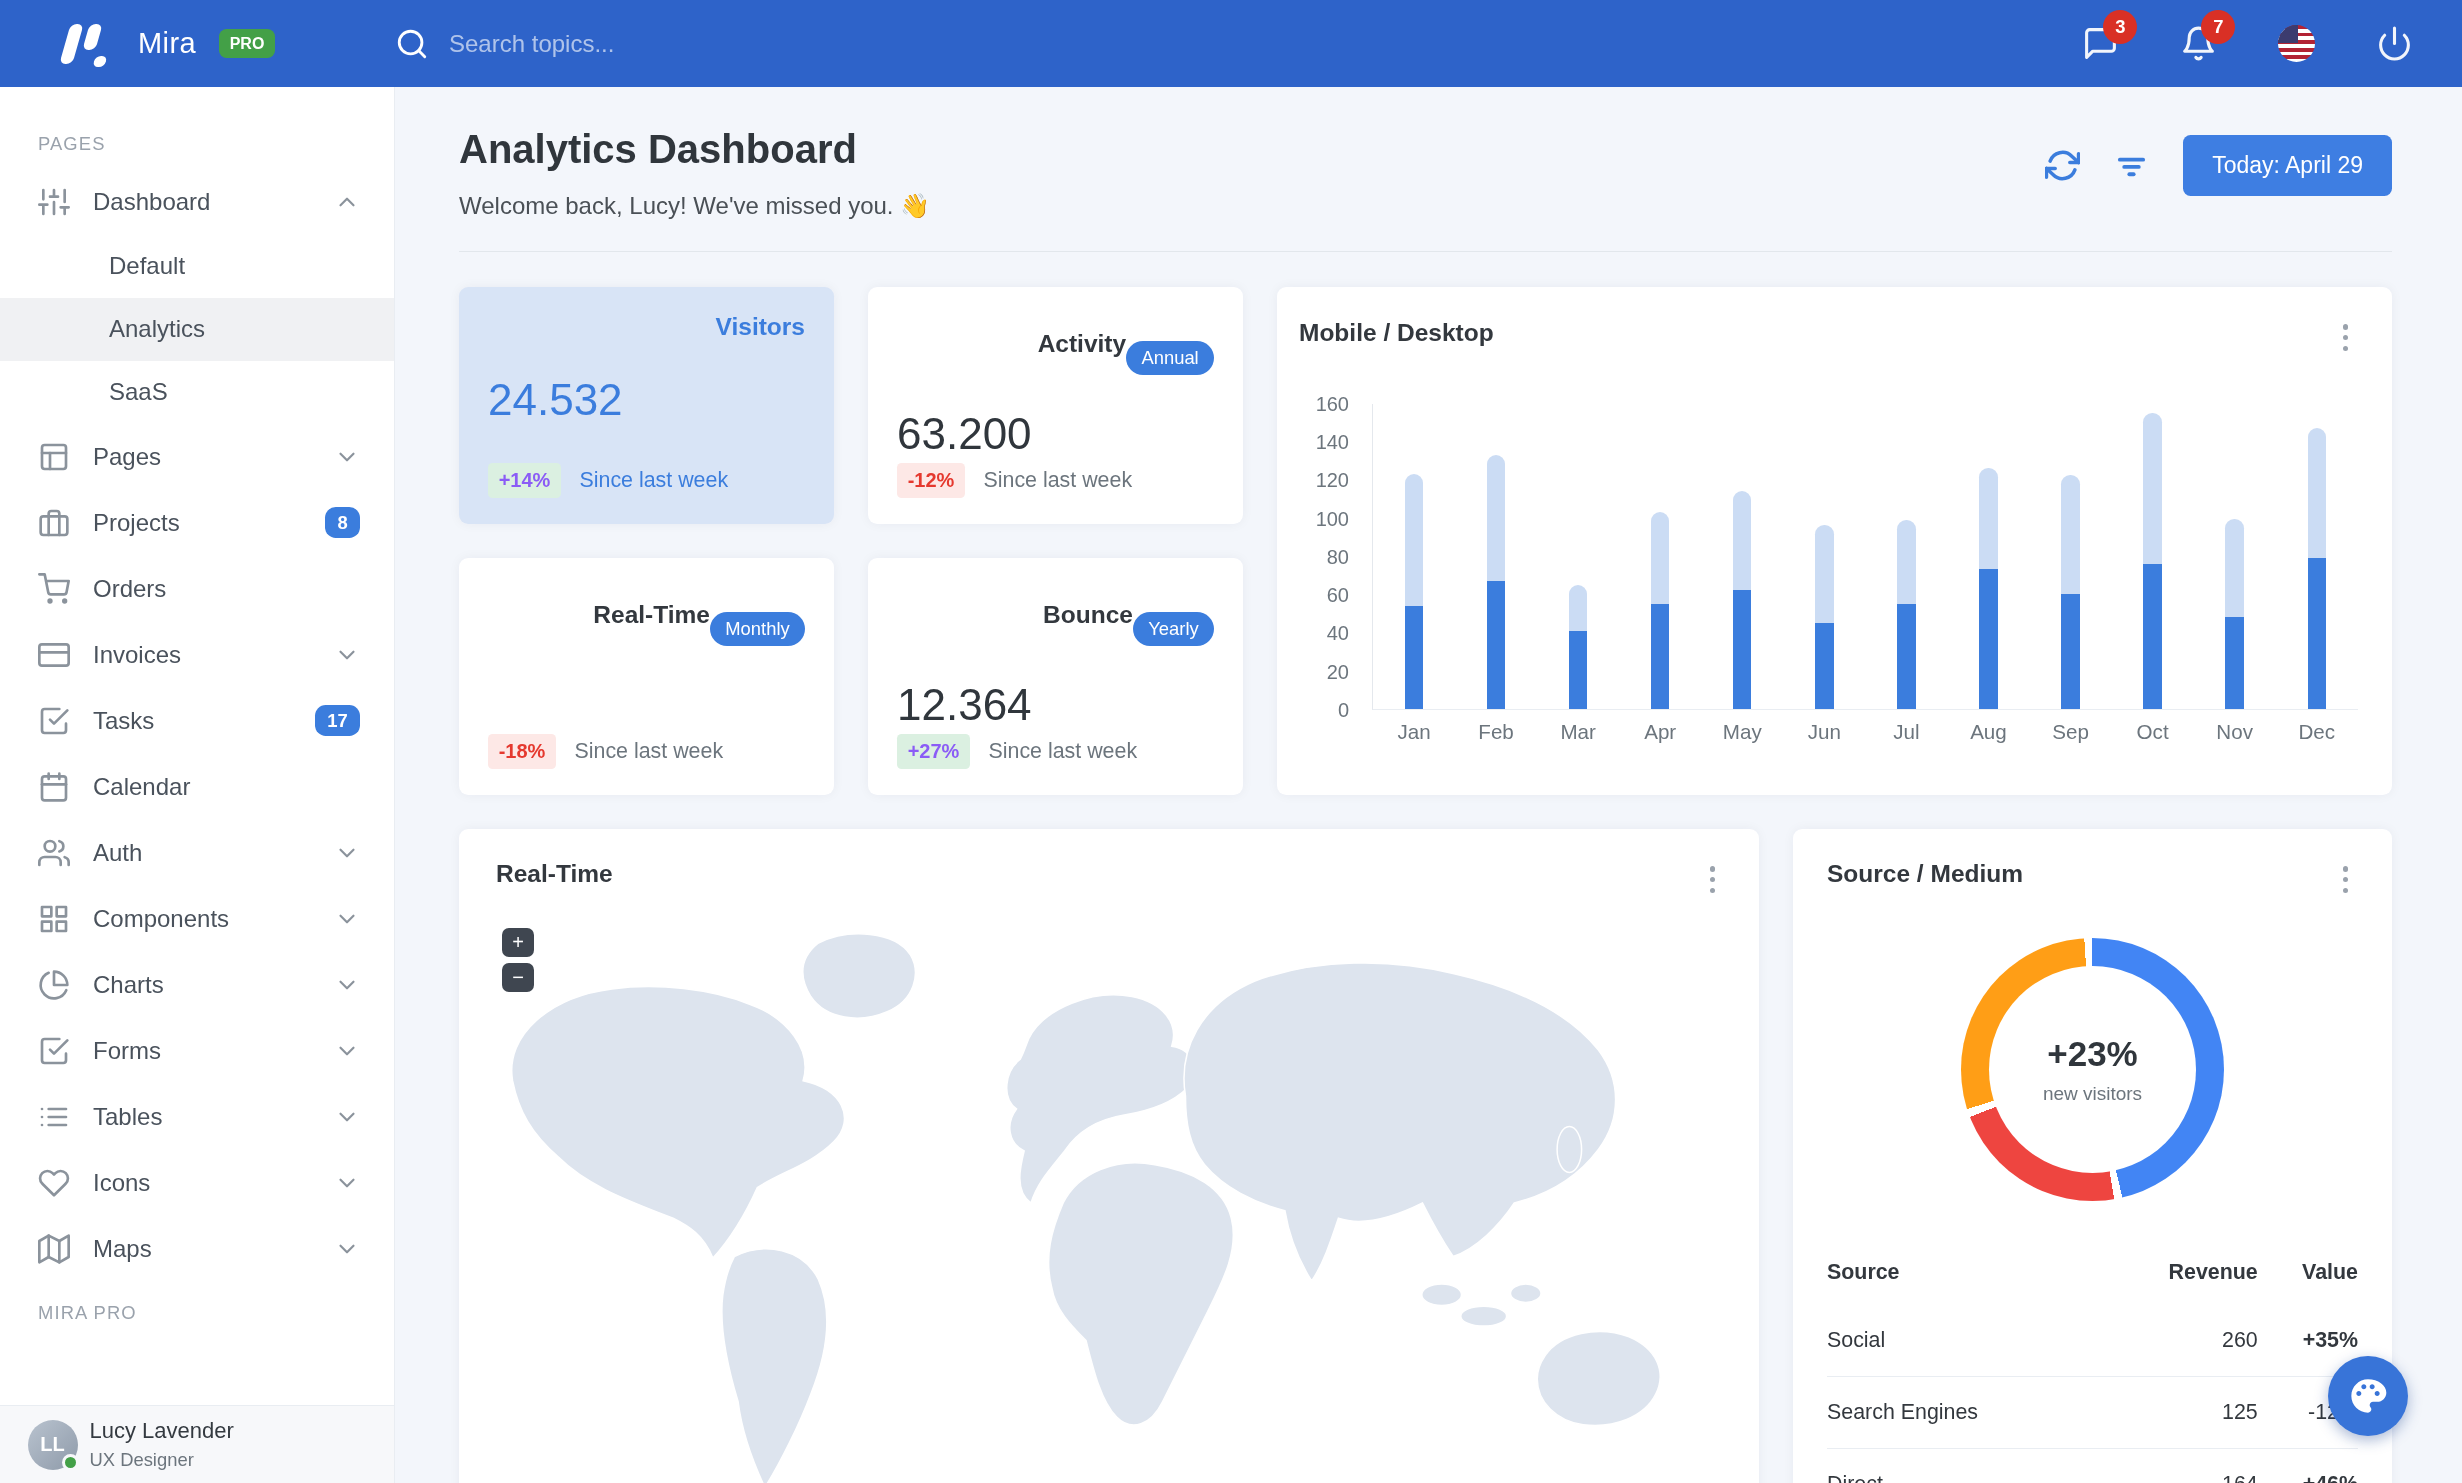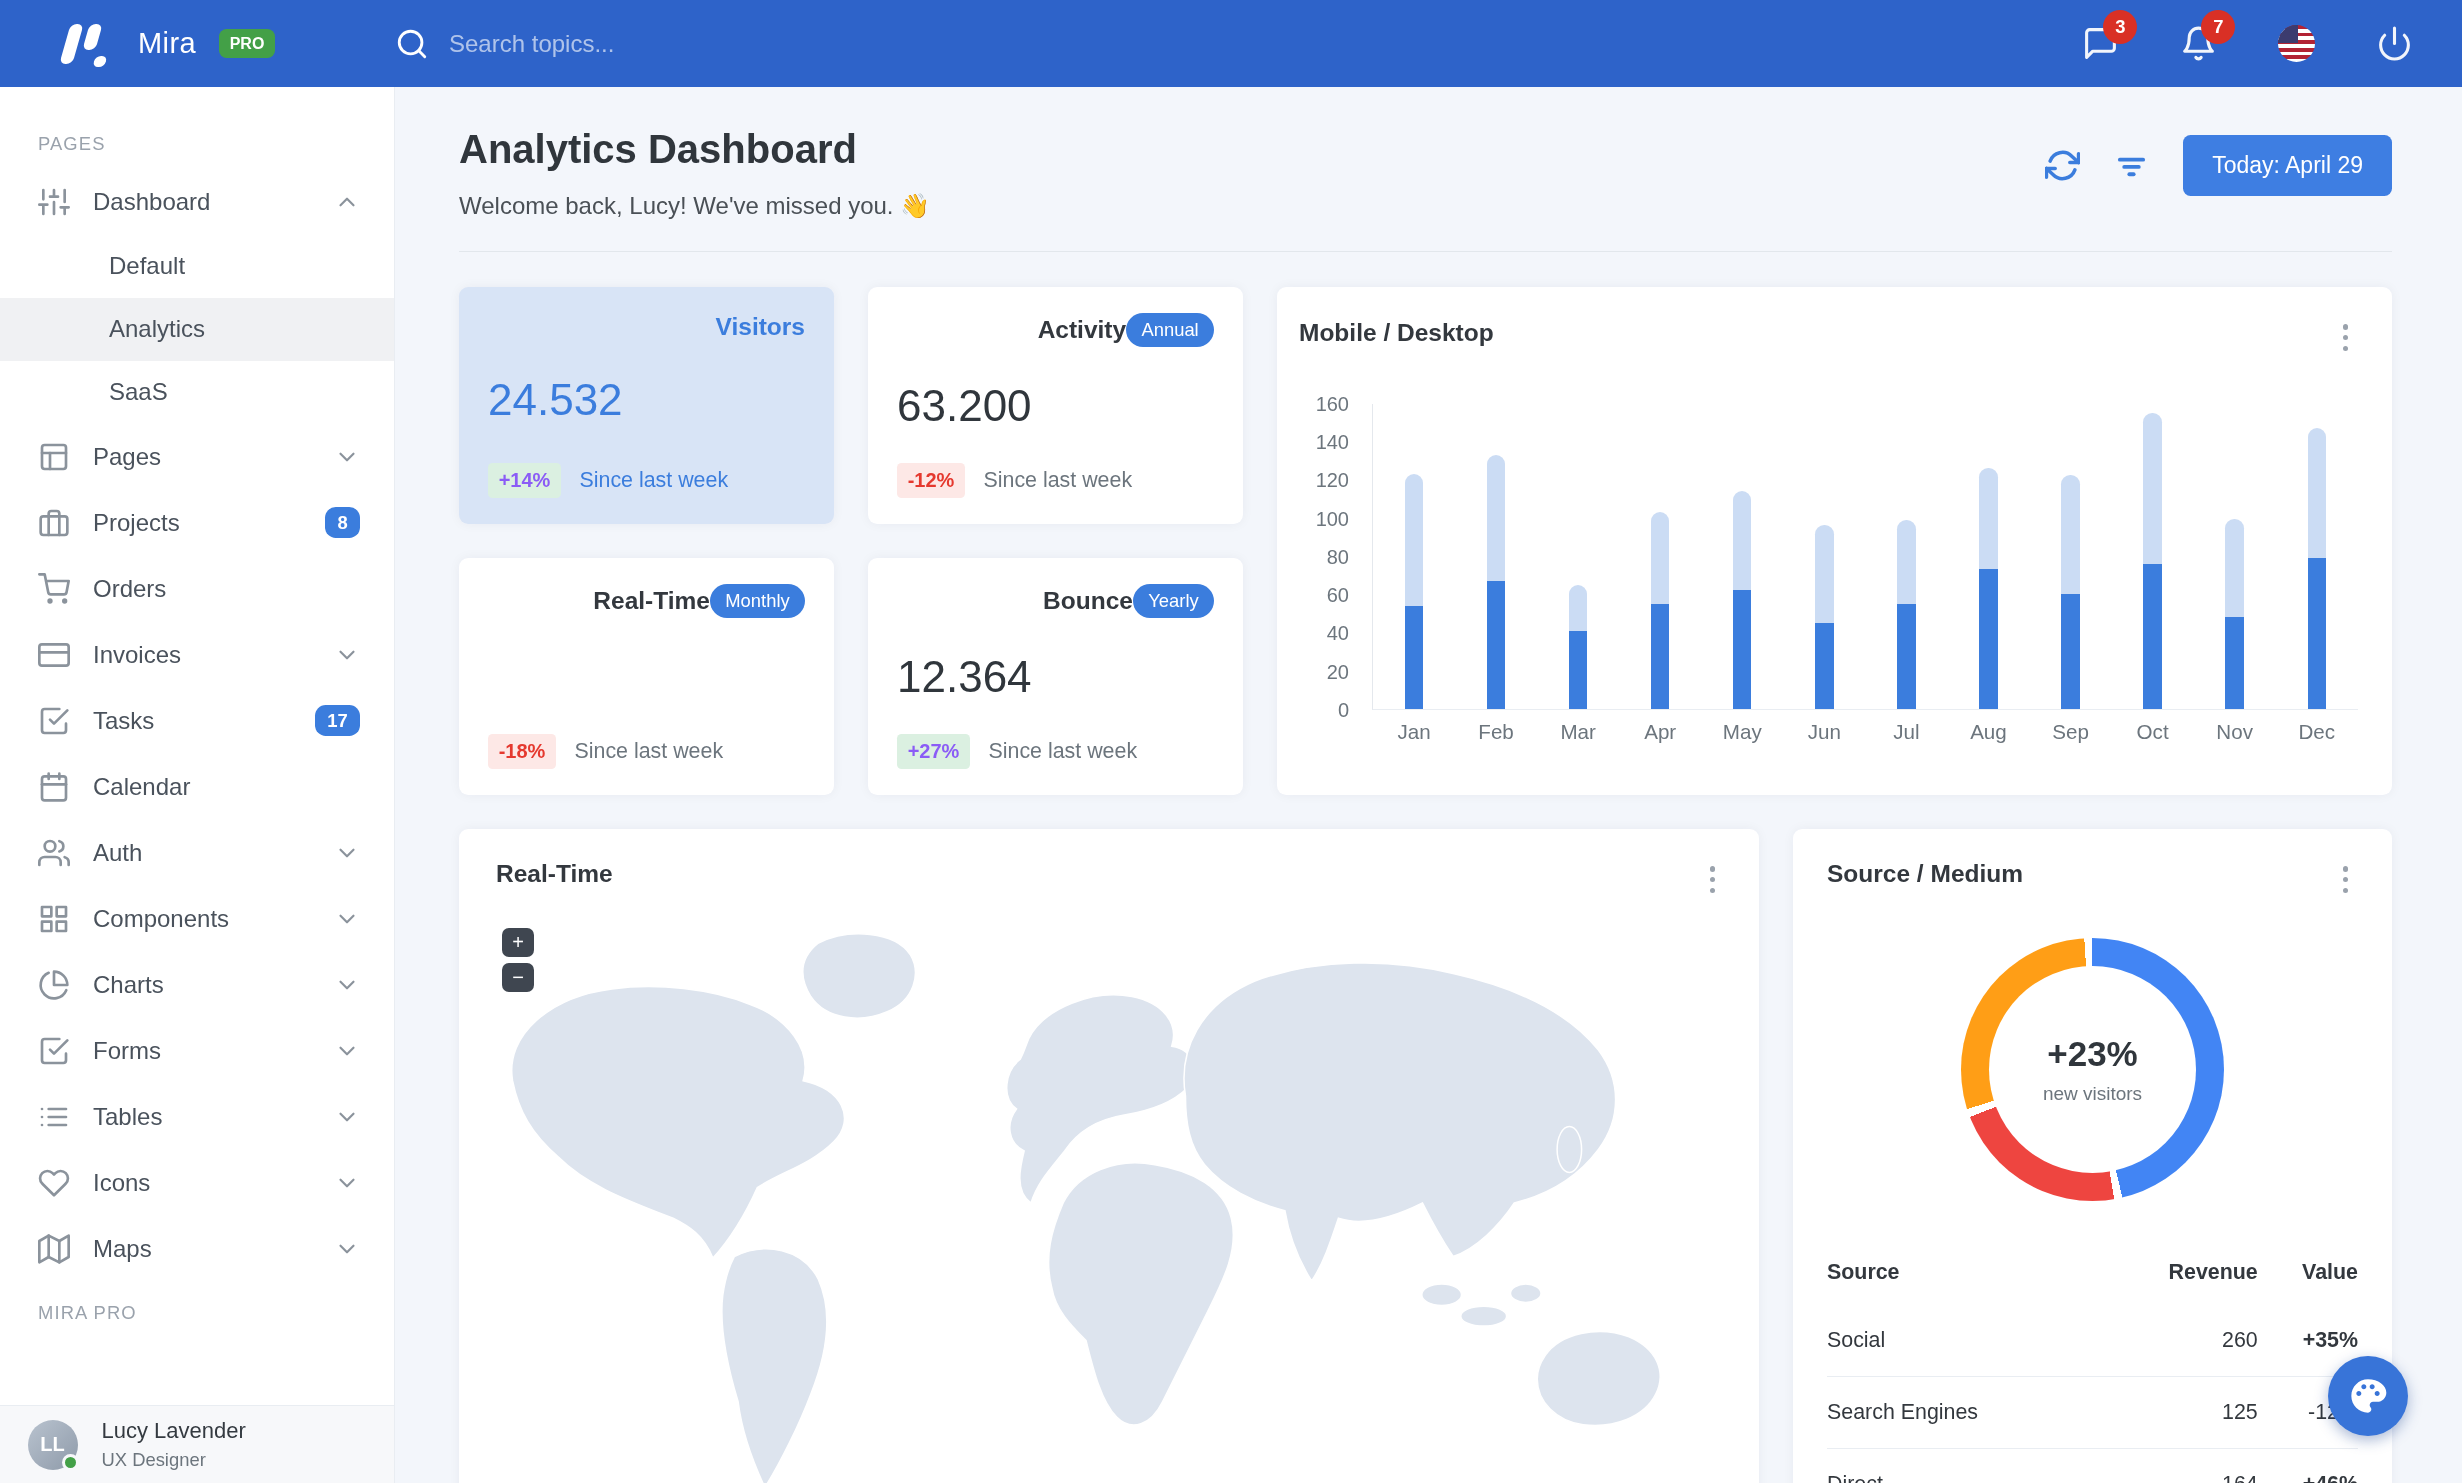--- a/index.html
+++ b/index.html
@@ -37,21 +37,21 @@
   .section-label { font-size:18.4px; color:#9aa2ac; letter-spacing:1.1px; padding:20px 0 13.8px 38px; font-weight:500; }
   .nav-item { display:flex; align-items:center; height:66px; padding:0 34px 0 38px; cursor:pointer; color:#4a525c; }
   .nav-item .nicon { width:32px; height:32px; margin-right:23px; color:#8b939c; flex:0 0 auto; }
   .nav-item .nicon svg { width:32px; height:32px; }
   .nav-item .nlabel { font-size:24px; flex:1; }
   .nav-item .chev { width:26px; height:26px; color:#8b939c; }
   .nav-item .chev svg { width:26px; height:26px; }
   .nav-item.sub { padding-left:109px; height:63px; }
   .nav-item.active { background:#f0f1f3; }
   .nav-badge { background:#3b7ddd; color:#fff; font-size:18.4px; font-weight:600; padding:4.6px 12.2px; border-radius:10.7px; margin-left:12.2px; }
-  .side-footer { height:78px; background:#f7f8fa; border-top:0.8px solid #e9edf2; display:flex; align-items:center; padding:0 27.5px; gap:24px; cursor:pointer; }
+  .side-footer { height:78px; background:#f7f8fa; border-top:0.8px solid #e9edf2; display:flex; align-items:center; padding:0 27.5px; gap:12px; cursor:pointer; }
   .avatar { position:relative; width:50px; height:50px; border-radius:50%; background:linear-gradient(135deg,#b9c3cf,#8e9aa9); display:flex; align-items:center; justify-content:center; color:#fff; font-size:20px; font-weight:700; }
   .avatar i { position:absolute; right:-1.5px; bottom:-1.5px; width:17px; height:17px; background:#43a047; border:3.1px solid #f7f8fa; border-radius:50%; }
   .uf-name { font-size:22px; color:#343a40; }
   .uf-role { font-size:18.4px; color:#6c757d; margin-top:4.6px; }
 
   
   .main { flex:1; padding:40px 70px 0 64px; }
   .page-head { display:flex; justify-content:space-between; align-items:flex-start; }
   .page-title { font-size:40px; font-weight:700; color:#30363c; }
   .page-sub { font-size:24px; color:#4a5056; margin-top:20px; }
@@ -61,21 +61,21 @@
   .date-btn { background:#3e7ee2; color:#fff; border:none; font-size:23px; padding:17px 29px; border-radius:7.6px; cursor:pointer; font-family:"Liberation Sans",sans-serif; }
   .divider { height:0.8px; background:#e2e7ec; margin-top:31px; }
 
   .grid1 { display:grid; grid-template-columns:375px 375px 1115px; grid-template-rows:237px 237px; gap:34px; margin-top:35px; }
   .card { background:#fff; border-radius:9.2px; box-shadow:0 0 12.2px rgba(30,40,60,.05); }
   .stat-card { padding:26px 29px; display:flex; flex-direction:column; }
   .stat-card.highlight { background:#d8e4f6; }
   .stat-top { display:flex; align-items:center; justify-content:flex-end; }
   .stat-title { font-size:24.5px; font-weight:600; color:#33383e; }
   .highlight .stat-title, .highlight .stat-caption, .highlight .stat-value { color:#3b7ddd; }
-  .chip { background:#3b7ddd; color:#fff; font-size:18.4px; padding:6.1px 15.3px; border-radius:764px; }
+  .chip { background:#3b7ddd; color:#fff; font-size:18.4px; padding:6.1px 15.3px; border-radius:764px;margin-top:28px; }
   .stat-value { font-size:44px; color:#30363c; margin-top:34px; }
   .stat-bottom { margin-top:auto; display:flex; align-items:center; gap:18.4px; }
   .delta { font-size:20px; font-weight:600; padding:6.1px 10.7px; border-radius:4.6px; }
   .delta.up { color:#8b5cf6; background:#dbf0e1; }
   .delta.down { color:#e5392f; background:#fde8e6; }
   .stat-caption { font-size:21.4px; color:#6c757d; }
 
   .chart-card { grid-column:3; grid-row:1 / span 2; padding:32px 22px; position:relative; }
   .card-title { font-size:24.5px; font-weight:600; color:#33383e; }
   .kebab { position:absolute; right:31px; top:34px; width:31px; height:34px; display:flex; flex-direction:column; align-items:center; justify-content:center; gap:5.4px; cursor:pointer; }

